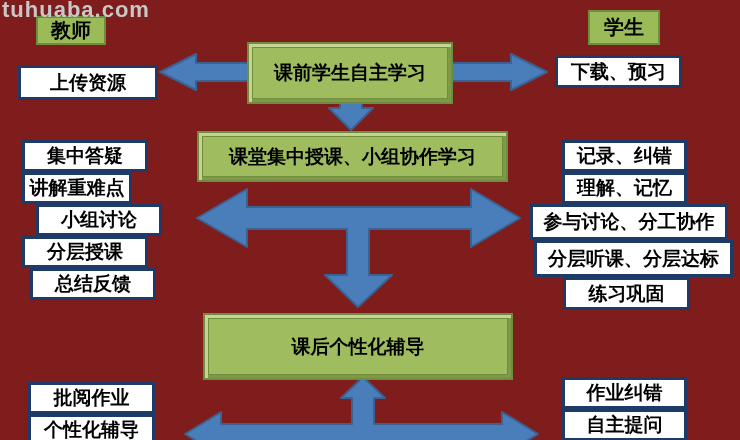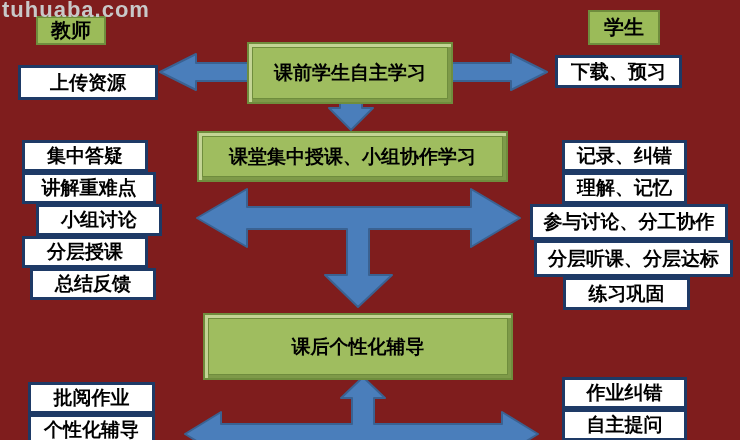--- a/index.html
+++ b/index.html
@@ -46,21 +46,21 @@
 
   <div class="node tag" style="left:588px;top:10px;width:72px;height:35px;">学生</div>
 
   <div class="node wbox" style="left:18px;top:53px;width:140px;height:35px;margin-top:12px;">上传资源</div>
 
   <div class="node wbox" style="left:555px;top:55px;width:127px;height:33px;">下载、预习</div>
 
   <div class="node panel" style="left:197px;top:131px;width:311px;height:51px;">课堂集中授课、小组协作学习</div>
 
   <div class="node wbox" style="left:22px;top:140px;width:126px;height:32px;">集中答疑</div>
-  <div class="node wbox" style="left:22px;top:172px;width:134px;height:32px;">讲解重难点</div>
+  <div class="node wbox" style="left:22px;top:172px;width:110px;height:32px;">讲解重难点</div>
   <div class="node wbox" style="left:22px;top:204px;width:126px;height:32px;margin-left:14px;">小组讨论</div>
   <div class="node wbox" style="left:22px;top:236px;width:126px;height:32px;">分层授课</div>
   <div class="node wbox" style="left:22px;top:268px;width:126px;height:32px;margin-left:8px;">总结反馈</div>
 
   <div class="node wbox" style="left:562px;top:140px;width:125px;height:32px;">记录、纠错</div>
   <div class="node wbox" style="left:562px;top:172px;width:125px;height:32px;">理解、记忆</div>
   <div class="node wbox" style="left:530px;top:204px;width:198px;height:36px;">参与讨论、分工协作</div>
   <div class="node wbox" style="left:534px;top:240px;width:199px;height:37px;">分层听课、分层达标</div>
   <div class="node wbox" style="left:563px;top:277px;width:127px;height:33px;">练习巩固</div>
 

